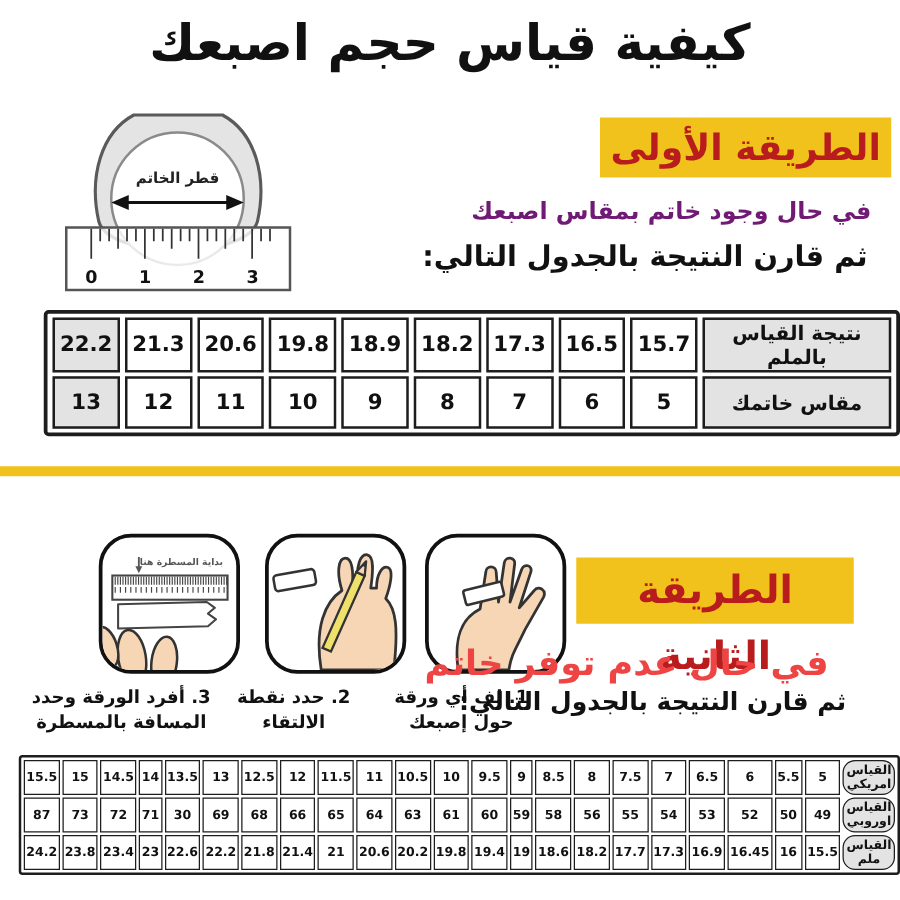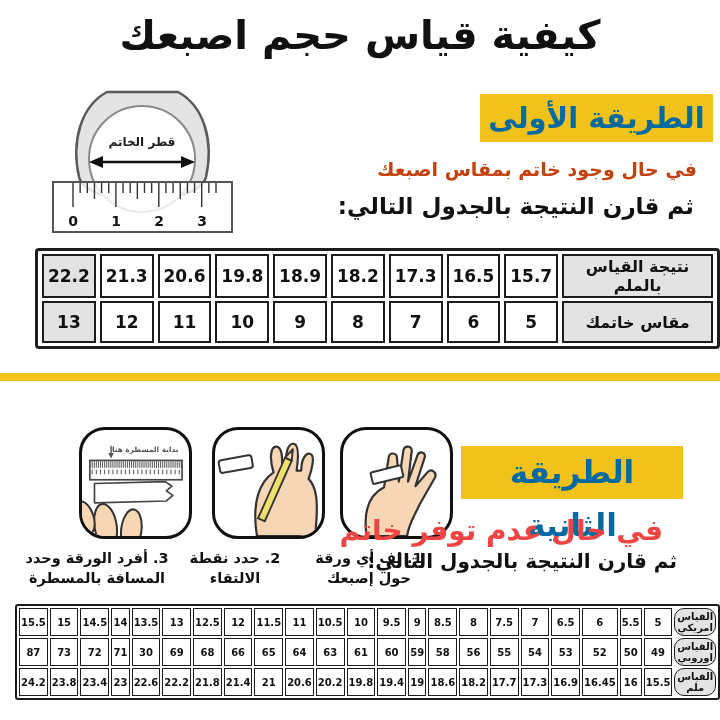--- a/index.html
+++ b/index.html
@@ -7,27 +7,27 @@
     width:720px;height:720px;position:relative;overflow:hidden;background:#ffffff;
     font-family:"DejaVu Sans","Liberation Sans",sans-serif;color:#111;
   }
   .rtl{direction:rtl;unicode-bidi:embed;}
   .page-title{
     position:absolute;top:12px;left:0;width:720px;text-align:center;
     font-size:40px;font-weight:bold;letter-spacing:-1px;
   }
   
   .method-heading{
-    position:absolute;background:var(--accent,#F2C21C);color:#0369a1;
+    position:absolute;background:var(--accent,#F2C21C);color:#b91c1c;
     font-weight:bold;text-align:center;
   }
   .m1-heading{left:480px;top:94px;width:233px;height:48px;font-size:29px;line-height:48px;}
   .m2-heading{left:461px;top:446px;width:222px;height:53px;font-size:31px;line-height:53px;}
   .m-line{position:absolute;font-weight:bold;white-space:nowrap;}
-  .m1-line1{right:23px;top:158px;font-size:19px;color:#c2410c;}
+  .m1-line1{right:23px;top:158px;font-size:19px;color:#701a75;}
   .m1-line2{right:26px;top:193px;font-size:23px;}
   .m2-line1{right:57px;top:514px;font-size:28px;color:#ef4444;text-align:center;}
   .m2-line2{right:43px;top:549px;font-size:20px;}
   
   .ring-illus{position:absolute;left:45px;top:86px;}
   
   table{border-collapse:separate;background:#fff;}
   .size-table{
     position:absolute;left:35px;top:248px;
     border:3px solid #1d1d1d;border-spacing:4px 3px;border-radius:4px;

